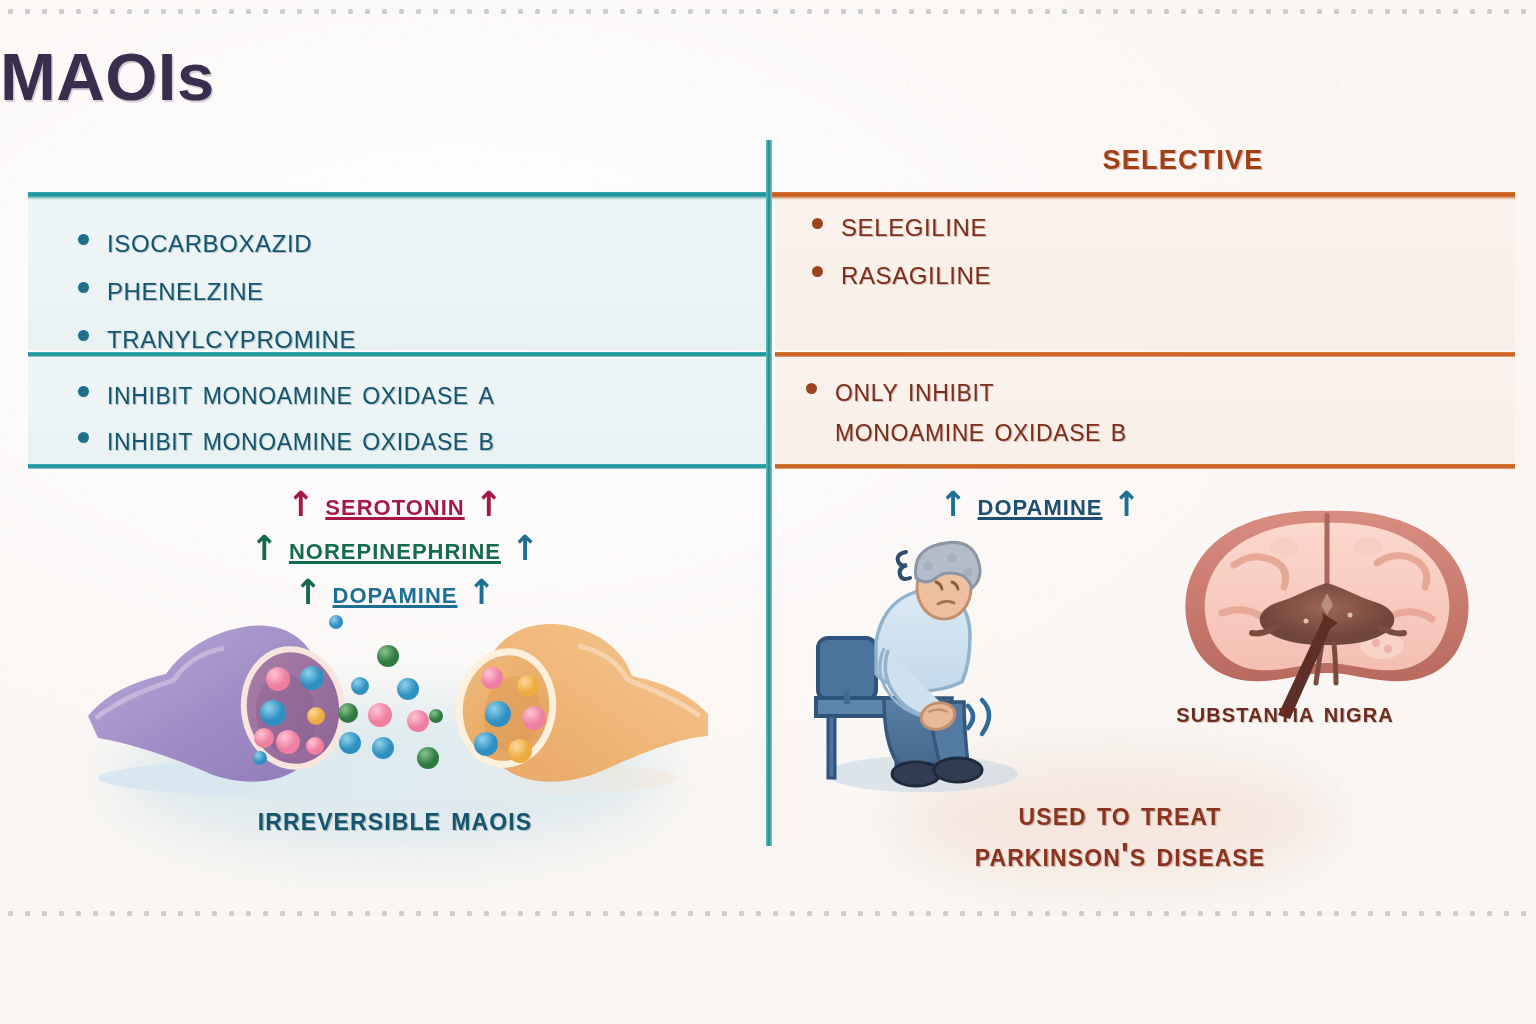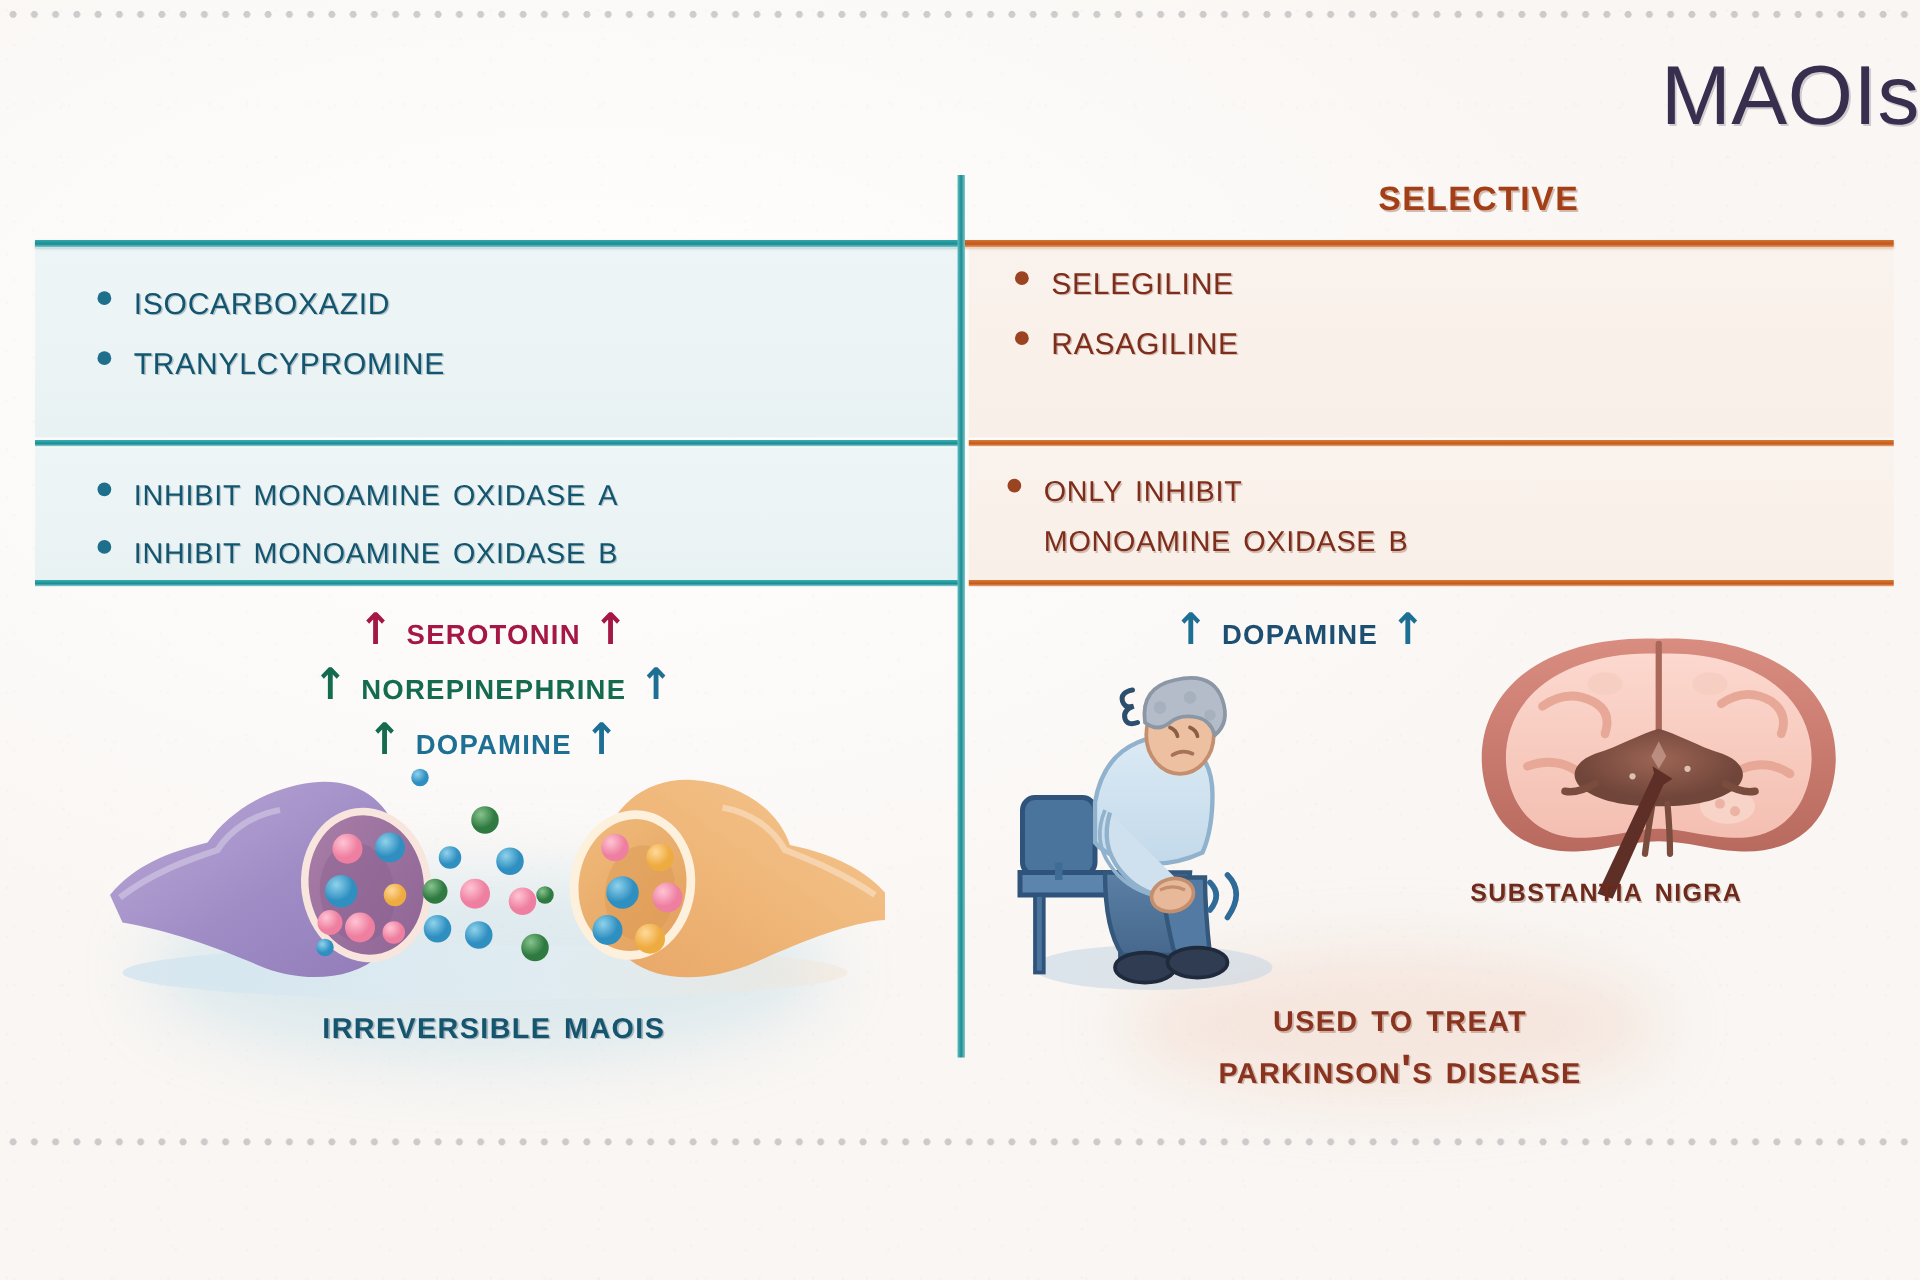--- a/index.html
+++ b/index.html
@@ -46,23 +46,23 @@
     background-position: 2px center;
     z-index: 3;
   }
   #rule-top { top: 8px; }
   #rule-bottom { top: 910px; }
 
   
   #title {
     position: absolute;
     left: 0; top: 38px; width: 1536px;
-    text-align: right;
+    text-align: left;
     font-size: 67px;
-    font-weight: normal;
+    font-weight: bold;
     letter-spacing: 0.5px;
     color: #382f4e;
     text-shadow: 1.5px 1.5px 0 rgba(60,50,80,.22);
     z-index: 5;
   }
 
   
   .col-head {
     position: absolute;
     top: 135px;
@@ -173,21 +173,21 @@
     line-height: 1.34;
     white-space: nowrap;
   }
   .nt-line .arw {
     font-family: "DejaVu Sans", sans-serif;
     font-size: 33px;
     font-weight: bold;
     display: inline-block;
     transform: scaleY(1.05);
   }
-  .nt-line .lbl { margin: 0 10px; }
+  .nt-line .lbl { margin: 0 10px; text-decoration: underline; }
 
   
   .illus { position: absolute; z-index: 5; }
   #synapse-art { left: 88px; top: 596px; width: 620px; height: 205px; }
   #patient-art { left: 792px; top: 530px; width: 260px; height: 272px; }
   #brain-art   { left: 1172px; top: 505px; width: 310px; height: 215px; }
 
   
   .caption {
     position: absolute;
@@ -250,20 +250,24 @@
   <div class="row-rule teal" id="rule-l-bot"></div>
   <div class="row-rule orange" id="rule-r-mid"></div>
   <div class="row-rule orange" id="rule-r-bot"></div>
 
   <div id="center-divider"></div>
 
   <div class="bullets teal-text" id="drugs-left">
     <div class="bullet-row">
       <span class="dot"></span>
       <span class="btext">Isocarboxazid</span>
+    </div>
+    <div class="bullet-row">
+      <span class="dot"></span>
+      <span class="btext">Phenelzine</span>
     </div>
     <div class="bullet-row">
       <span class="dot"></span>
       <span class="btext">Tranylcypromine</span>
     </div>
   </div>
 
   <div class="bullets rust-text" id="drugs-right">
     <div class="bullet-row">
       <span class="dot"></span>

